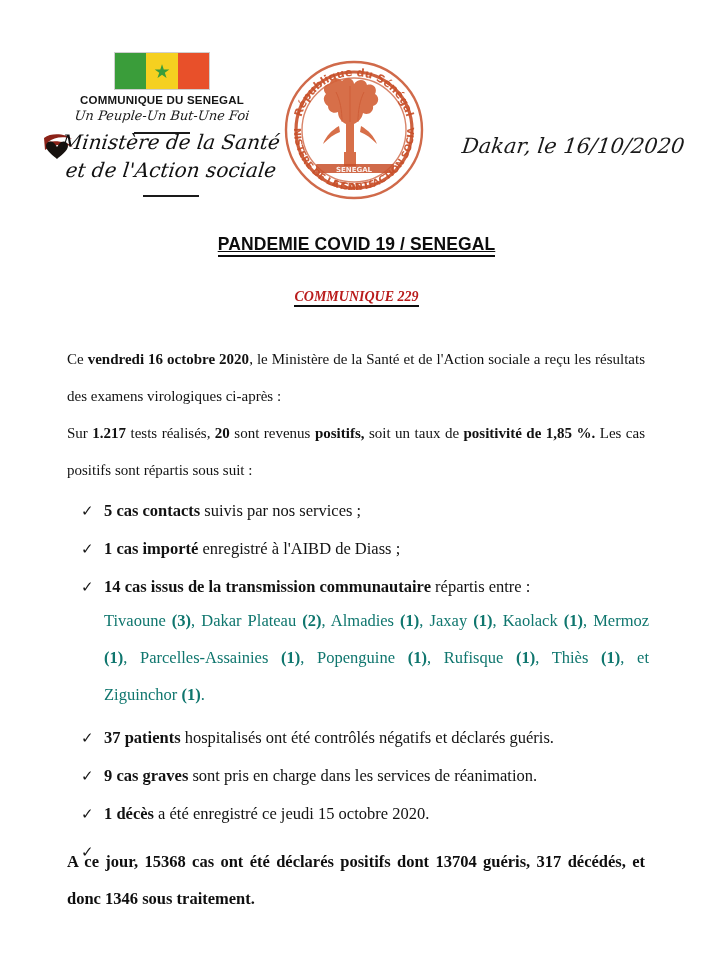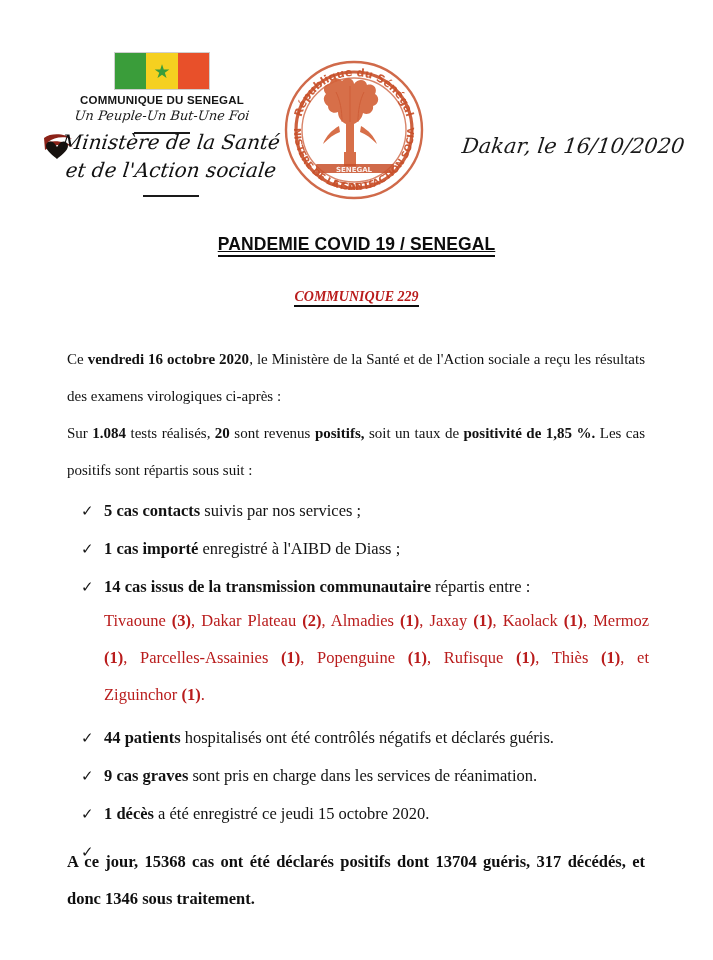--- a/index.html
+++ b/index.html
@@ -195,21 +195,21 @@
   .bullet b { font-weight: bold; }
 
   .sublist {
     margin: 4px 0 0 0;
     padding: 0 0 0 0;
     width: 545px;
     font-size: 16.5px;
     line-height: 37px;
     text-align: justify;
     text-justify: inter-word;
-    color: #b91c1c;
+    color: #0f766e;
   }
   .sublist b { font-weight: bold; }
 
   .final-para {
     font-size: 16.5px;
     line-height: 37px;
     font-weight: bold;
     text-align: justify;
     text-justify: inter-word;
     margin: 0;
@@ -292,21 +292,21 @@
 <div class="doc-title"><span>PANDEMIE COVID 19 / SENEGAL</span></div>
 <div class="doc-subtitle"><span>COMMUNIQUE 229</span></div>
 
 <div class="body-wrap">
 
   <p class="para">
     <span>Ce </span><b>vendredi 16 octobre 2020</b><span>, le Ministère de la Santé et de l'Action sociale a reçu les résultats des examens virologiques ci-après :</span>
   </p>
 
   <p class="para para-gap">
-    <span>Sur </span><b>1.084</b><span> tests réalisés, </span><b>20</b><span> sont revenus </span><b>positifs,</b><span> soit un taux de </span><b>positivité de 1,85 %.</b><span>  Les cas positifs sont répartis sous suit :</span>
+    <span>Sur </span><b>1.217</b><span> tests réalisés, </span><b>20</b><span> sont revenus </span><b>positifs,</b><span> soit un taux de </span><b>positivité de 1,85 %.</b><span>  Les cas positifs sont répartis sous suit :</span>
   </p>
 
   <ul class="bullets">
     <li class="bullet">
       <span class="check">✓</span>
       <b>5 cas contacts</b><span> suivis par nos services ;</span>
     </li>
     <li class="bullet">
       <span class="check">✓</span>
       <b>1 cas importé</b><span> enregistré à l'AIBD de Diass ;</span>
@@ -314,21 +314,21 @@
     <li class="bullet" style="margin-bottom:8px;">
       <span class="check">✓</span>
       <b>14 cas issus de la transmission communautaire</b><span> répartis entre :</span>
       <div class="sublist" id="locality-list"><span>Tivaoune </span><b>(3)</b><span>, </span><span>Dakar Plateau </span><b>(2)</b><span>, </span><span>Almadies </span><b>(1)</b><span>, </span><span>Jaxay </span><b>(1)</b><span>, </span><span>Kaolack </span><b>(1)</b><span>, </span><span>Mermoz </span><b>(1)</b><span>, </span><span>Parcelles-Assainies </span><b>(1)</b><span>, </span><span>Popenguine </span><b>(1)</b><span>, </span><span>Rufisque </span><b>(1)</b><span>, </span><span>Thiès </span><b>(1)</b><span>, </span><span> et Ziguinchor </span><b>(1)</b><span>.</span></div>
     </li>
   </ul>
 
   <ul class="bullets" style="margin-top:14px;">
     <li class="bullet">
       <span class="check">✓</span>
-      <b>44 patients</b><span> hospitalisés ont été contrôlés négatifs et déclarés guéris.</span>
+      <b>37 patients</b><span> hospitalisés ont été contrôlés négatifs et déclarés guéris.</span>
     </li>
     <li class="bullet">
       <span class="check">✓</span>
       <b>9 cas graves</b><span> sont pris en charge dans les services de réanimation.</span>
     </li>
     <li class="bullet">
       <span class="check">✓</span>
       <b>1 décès</b><span> a été enregistré ce jeudi 15 octobre 2020.</span>
     </li>
     <li class="bullet">

